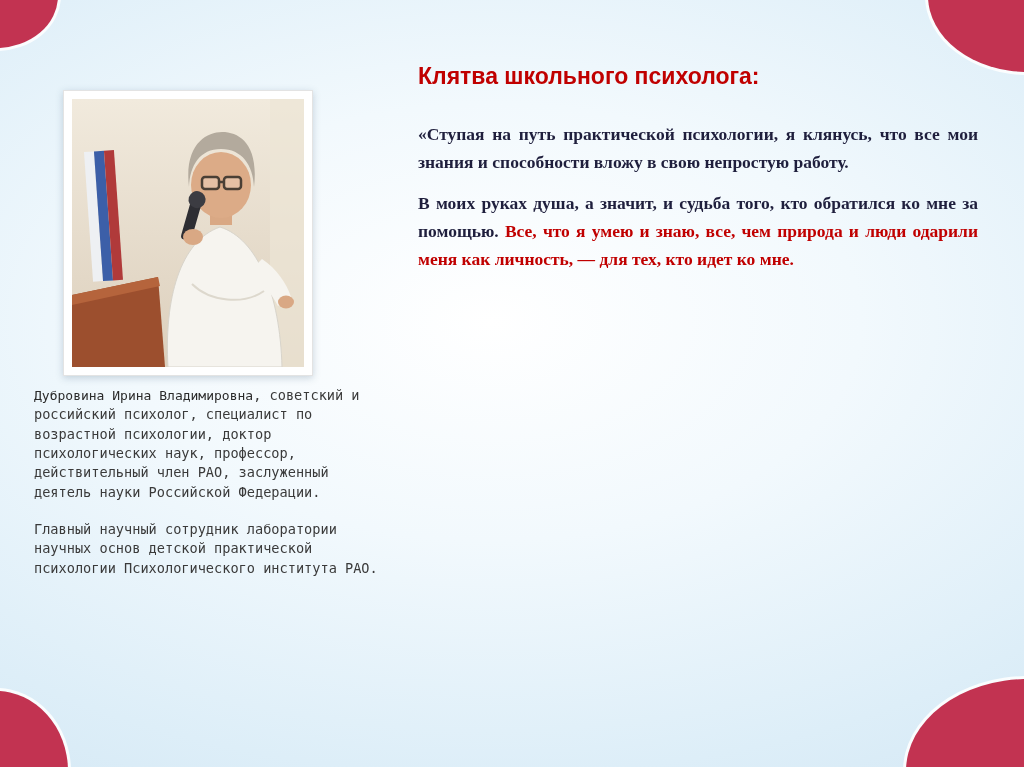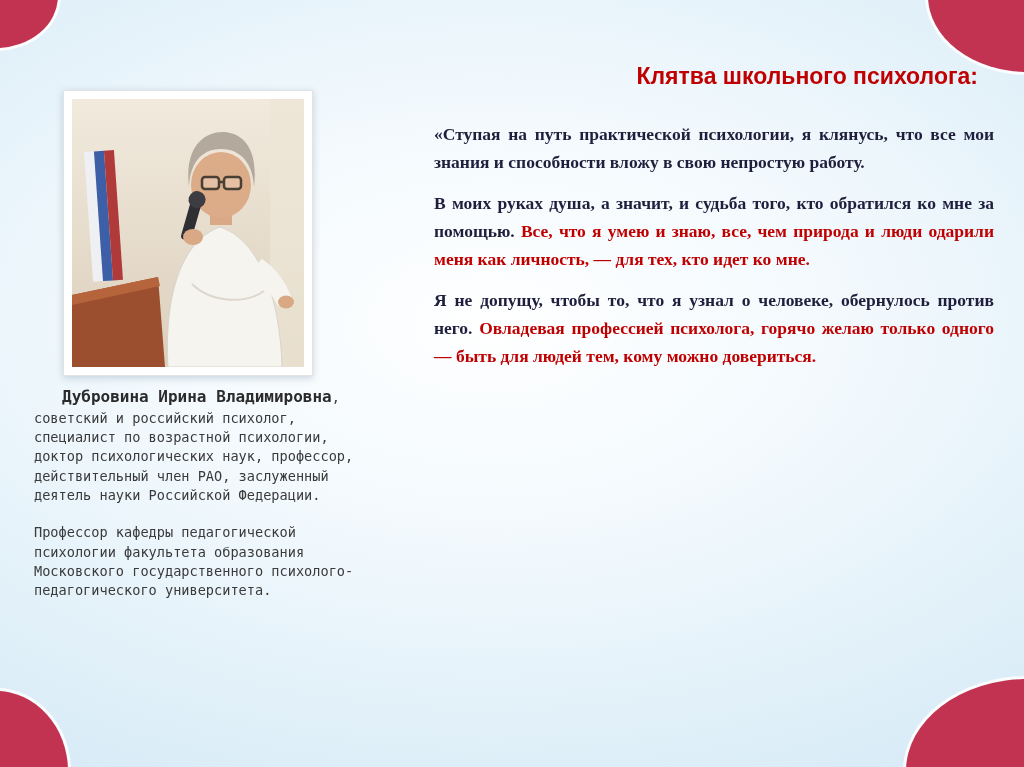--- a/index.html
+++ b/index.html
@@ -36,46 +36,45 @@
   .bio {
     position: absolute;
     left: 34px; top: 386px;
     width: 348px;
     font-family: "DejaVu Sans Mono", monospace;
     font-size: 13.6px;
     line-height: 1.42;
     color: #3a3a3a;
   }
   .bio p { margin: 0 0 18px 0; }
-  .bio strong { font-weight: bold; color: #2b2b2b; font-size: 16px; margin-left: 28px; }
+  .bio strong { font-weight: normal; color: #2b2b2b; font-size: 13px; }
 
   
   .slide-title {
     position: absolute;
     left: 418px; top: 48px;
     width: 560px;
-    text-align: right;
+    text-align: left;
     font-family: "Liberation Sans", sans-serif;
     font-weight: 700;
     font-size: 23px;
     color: #c00000;
   }
 
   
   .oath {
     position: absolute;
     left: 418px; top: 120px;
     width: 560px;
     font-family: "Liberation Serif", serif;
     font-weight: 700;
     font-size: 17.5px;
     line-height: 28px;
     color: #1f1f3d;
     text-align: justify;
-    margin-left: 16px;
   }
   .oath p { margin: 0 0 13px 0; }
   .oath .hl { color: #c00000; }
 </style>
 </head>
 <body>
 
 <div class="slide">
 
   <div class="corner tl"></div>
@@ -120,24 +119,23 @@
       </g>
       <ellipse cx="121" cy="138" rx="10" ry="8" fill="#d9a884"></ellipse>
 
       <path d="M190 160 C205 170 215 185 219 198 L206 207 C198 192 188 180 178 172 Z" fill="#f6f4ef"></path>
       <ellipse cx="214" cy="203" rx="8" ry="6.5" fill="#d9a884"></ellipse>
     </svg>
   </div>
 
   <div class="bio">
     <p><strong>Дубровина Ирина Владимировна</strong><span>, советский и российский психолог, специалист по возрастной психологии, доктор психологических наук, профессор, действительный член РАО, заслуженный деятель науки Российской Федерации.</span></p>
-    <p>Профессор кафедры педагогической психологии факультета образования Московского государственного психолого-педагогического университета.</p>
+    <p>Главный научный сотрудник лаборатории научных основ детской практической психологии Психологического института РАО.</p>
   </div>
 
   <h1 class="slide-title">Клятва школьного психолога:</h1>
 
   <div class="oath">
     <p><span>«Ступая на путь практической психологии, я клянусь, что все мои знания и способности вложу в свою непростую работу.</span></p>
     <p><span>В моих руках душа, а значит, и судьба того, кто обратился ко мне за помощью. </span><span class="hl">Все, что я умею и знаю, все, чем природа и люди одарили меня как личность, — для тех, кто идет ко мне.</span></p>
-    <p><span>Я не допущу, чтобы то, что я узнал о человеке, обернулось против него. </span><span class="hl">Овладевая профессией психолога, горячо желаю только одного — быть для людей тем, кому можно довериться.</span></p>
   </div>
 
 </div>
 
 </body></html>

